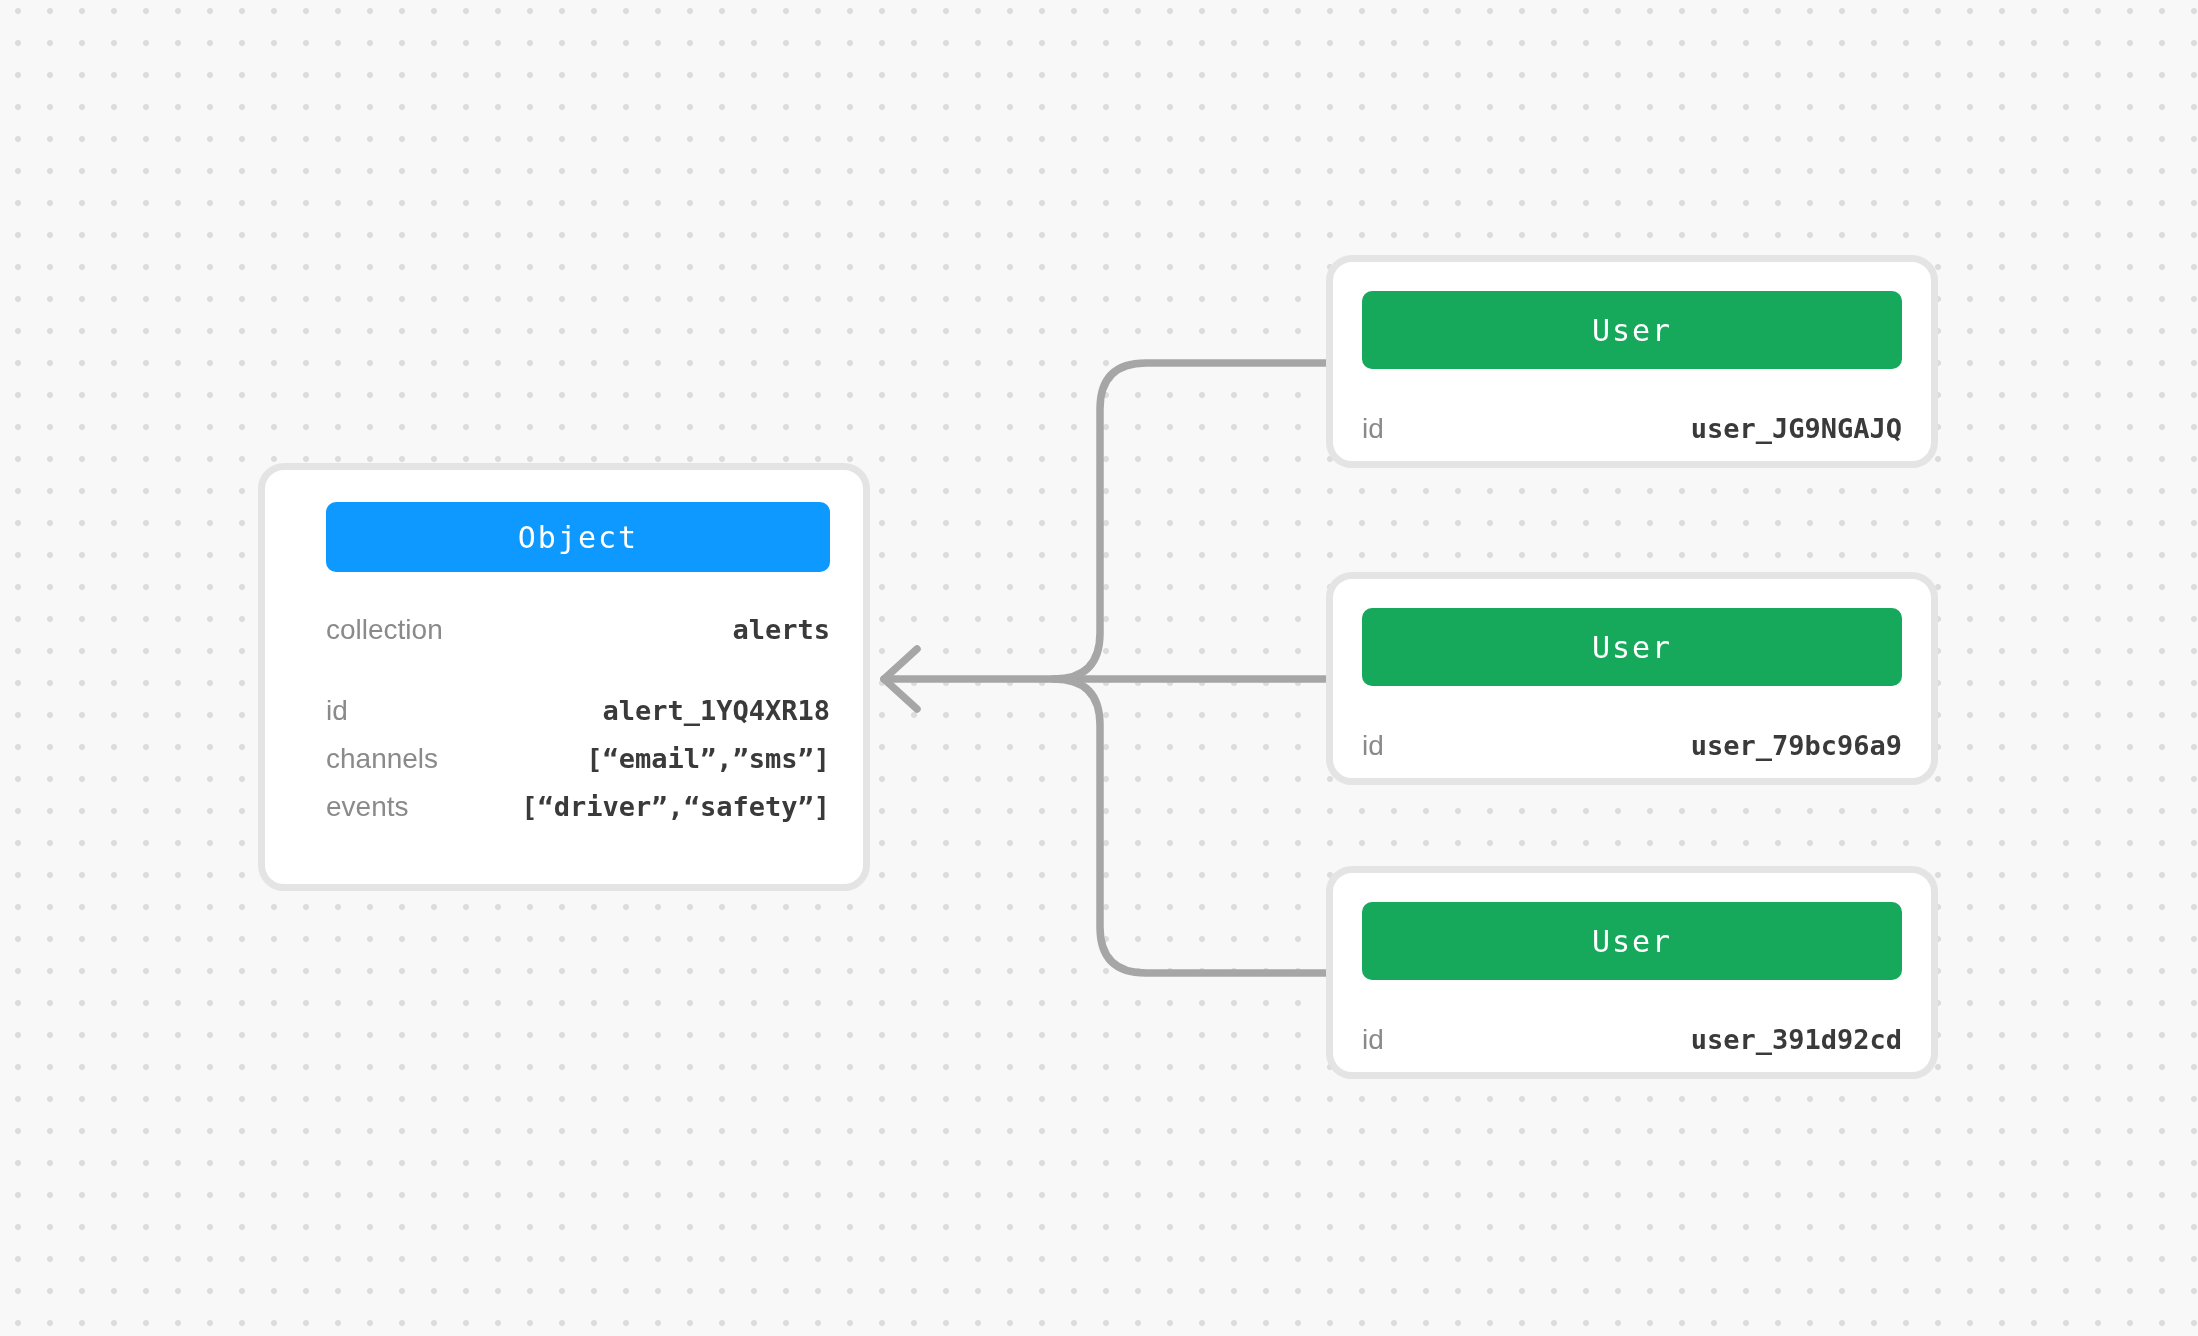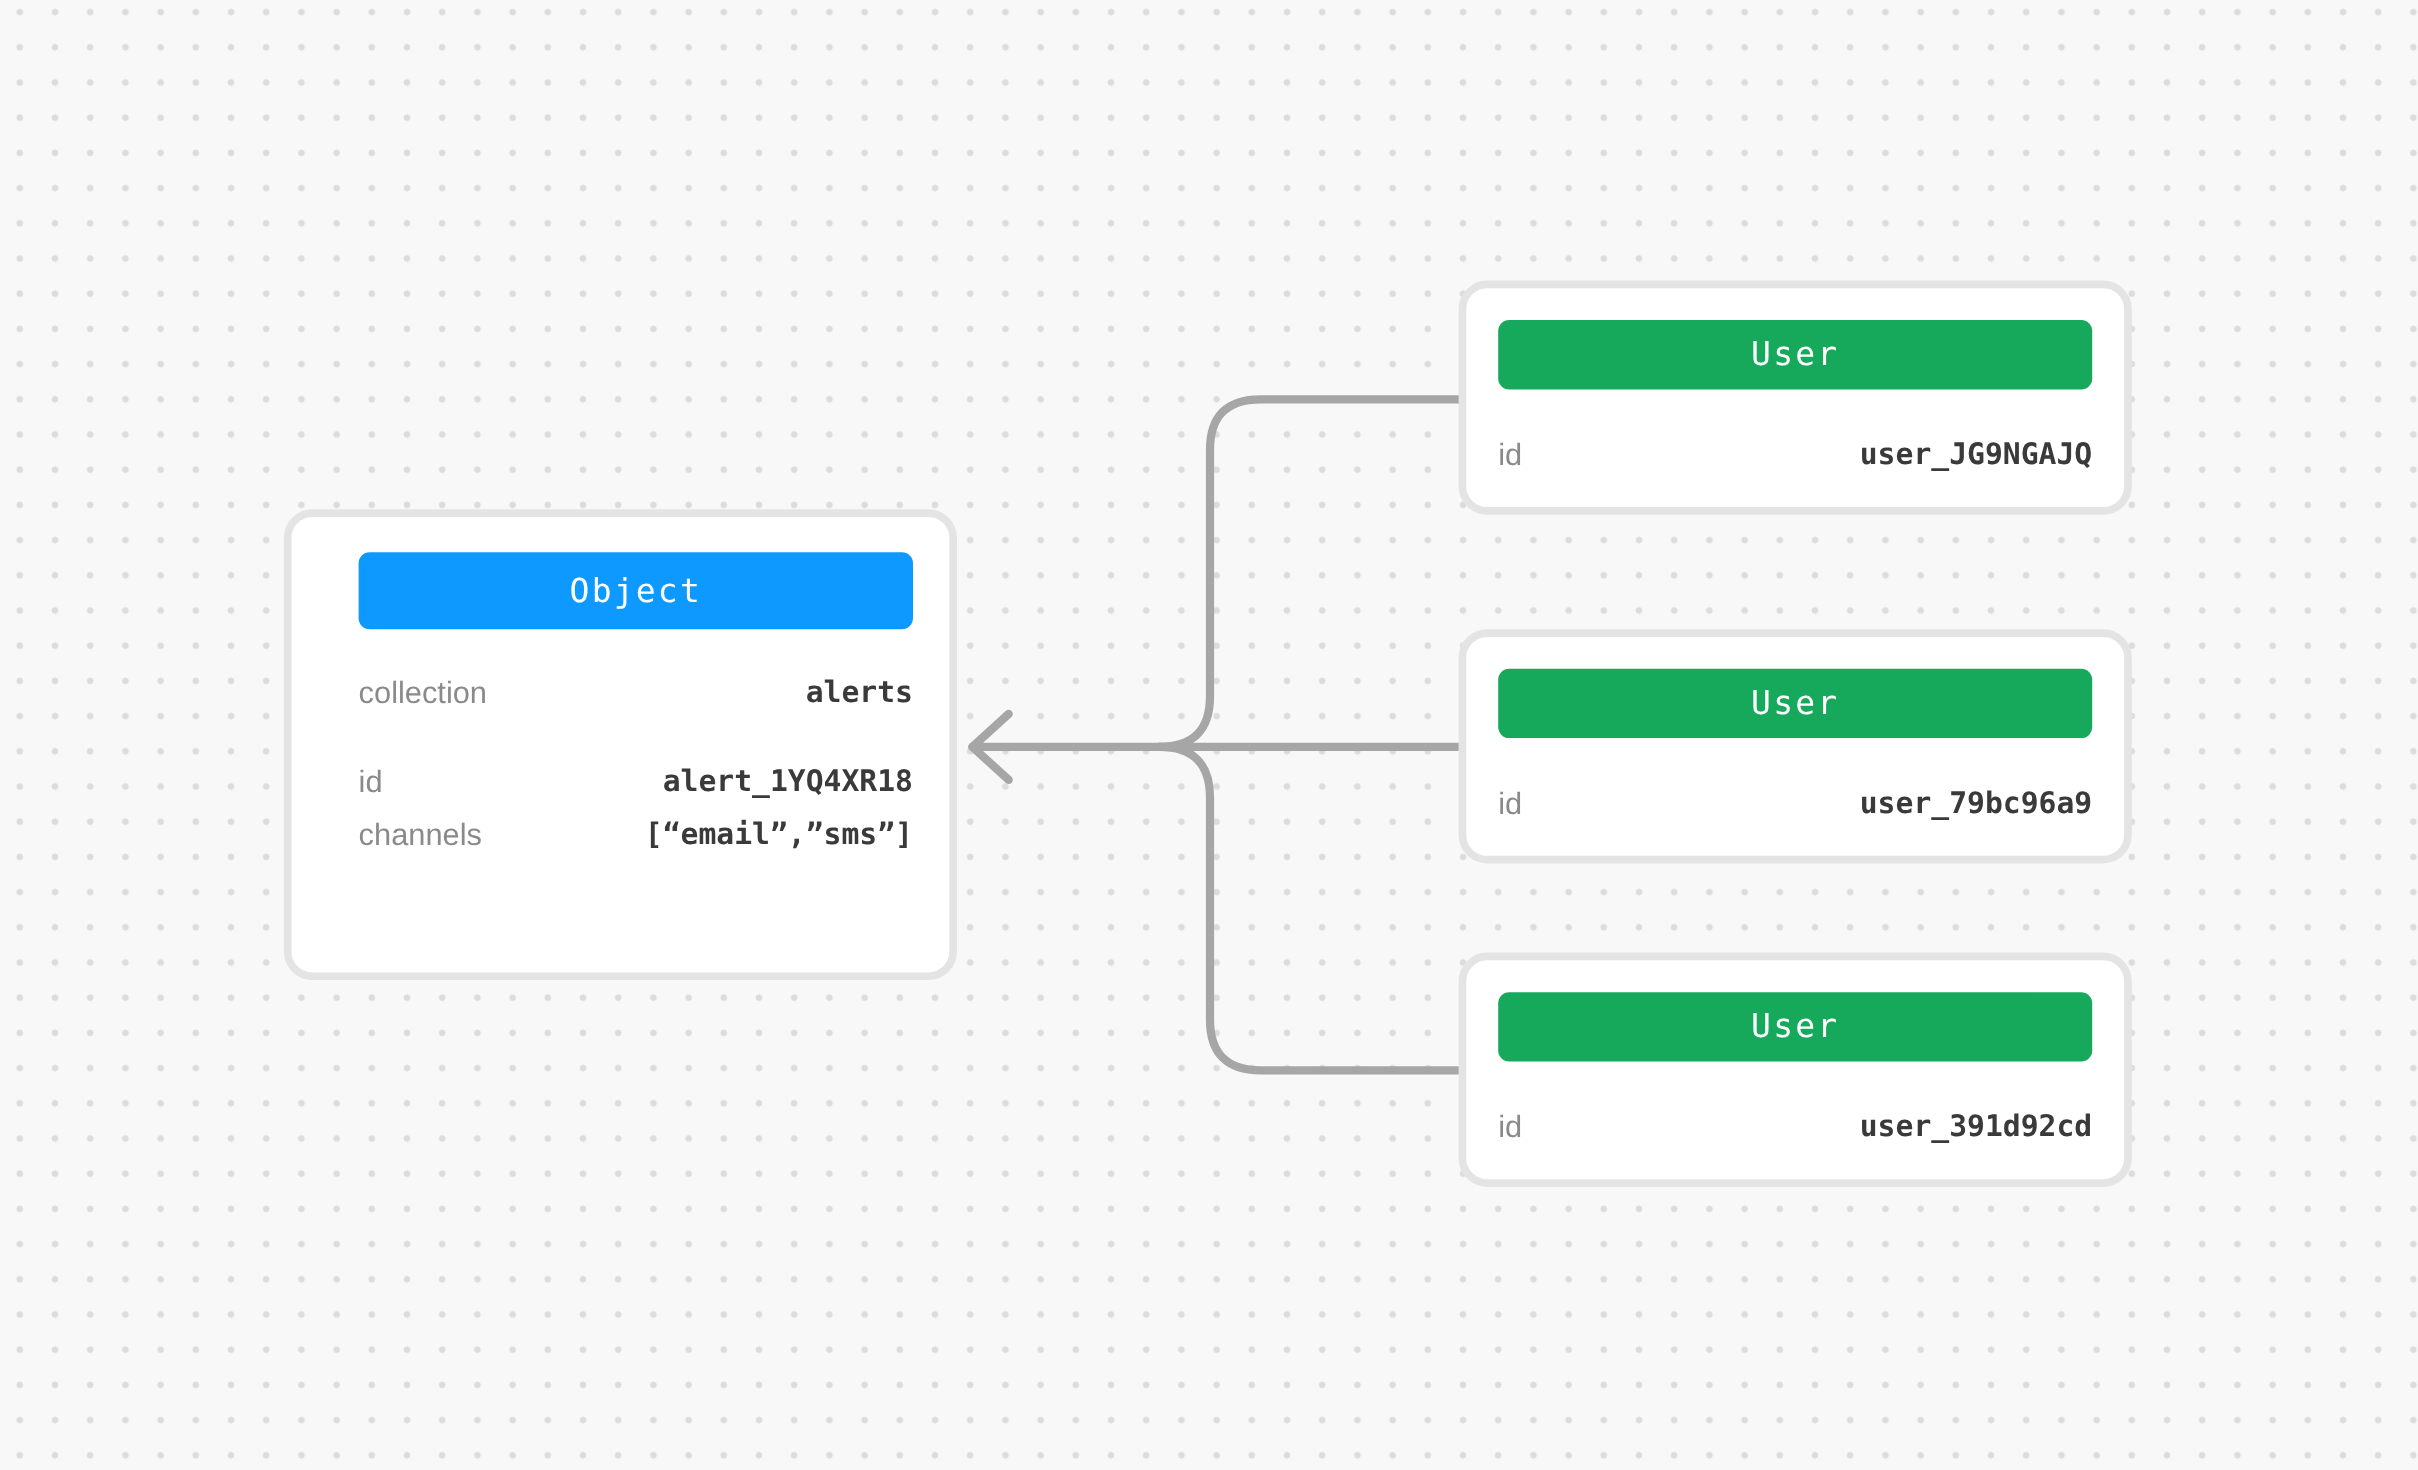--- a/index.html
+++ b/index.html
@@ -44,21 +44,21 @@
     font-weight: 500;
     letter-spacing: 2px;
   }
   .object-card { left: 258px; top: 463px; width: 612px; height: 428px; padding-left: 28px; }
   .object-card .card-header { margin: 32px 33px 0 33px; height: 70px; background: var(--object-header, #0d99ff); }
   .object-card .rows { margin: 36px 33px 0 33px; }
   .user-card { left: 1326px; width: 612px; height: 213px; }
   .user-card-1 { top: 255px; }
   .user-card-2 { top: 572px; }
   .user-card-3 { top: 866px; }
-  .user-card .card-header { margin: 29px 29px 0 29px; height: 63px; background: var(--user-header, #16a95c); }
+  .user-card .card-header { margin: 29px 29px 0 29px; height: 78px; background: var(--user-header, #16a95c); }
   .user-card .rows { margin: 36px 29px 0 29px; }
   .row {
     display: flex;
     justify-content: space-between;
     align-items: flex-end;
     line-height: 48px;
   }
   .row.primary { line-height: 44px; margin-bottom: 35px; }
   .row .label {
     color: var(--label, #8a8a8a);
@@ -94,20 +94,24 @@
         <span class="value">alerts</span>
       </div>
       <div class="row">
         <span class="label">id</span>
         <span class="value">alert_1YQ4XR18</span>
       </div>
       <div class="row">
         <span class="label">channels</span>
         <span class="value">[“email”,”sms”]</span>
       </div>
+      <div class="row">
+        <span class="label">events</span>
+        <span class="value">[“driver”,“safety”]</span>
+      </div>
     </div>
   </div>
 
   <div class="card user-card user-card-1">
     <div class="card-header">
       <span>User</span>
     </div>
     <div class="rows">
       <div class="row">
         <span class="label">id</span>

